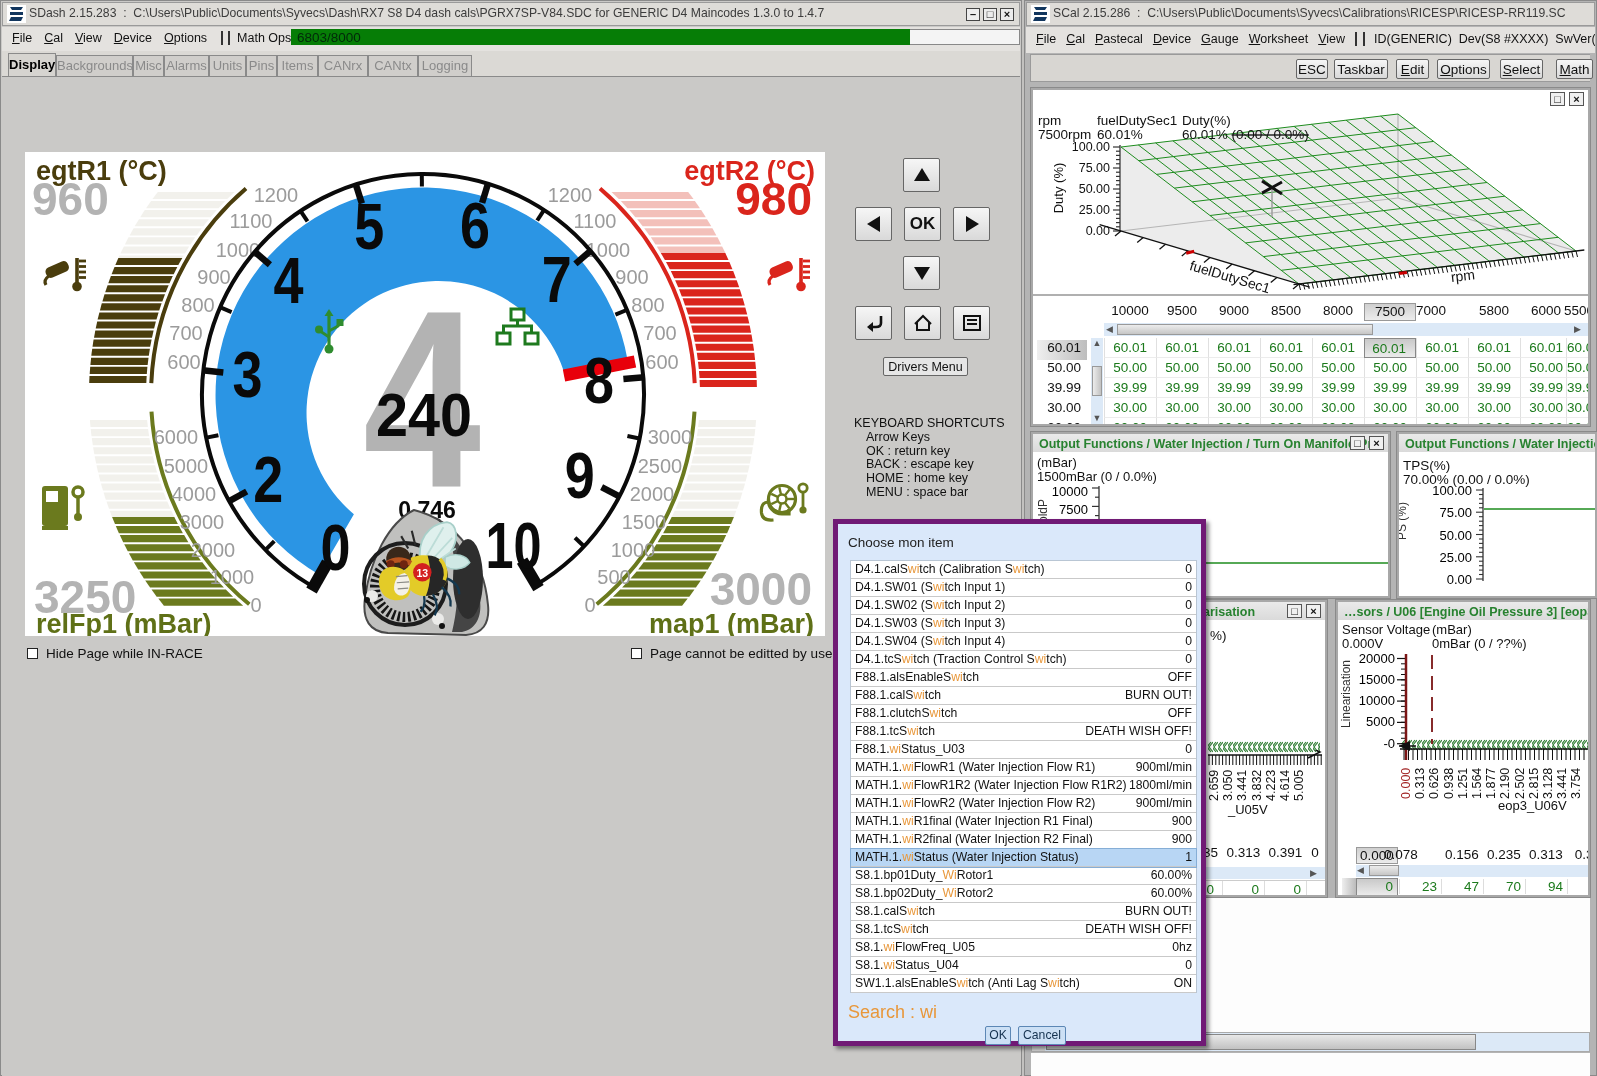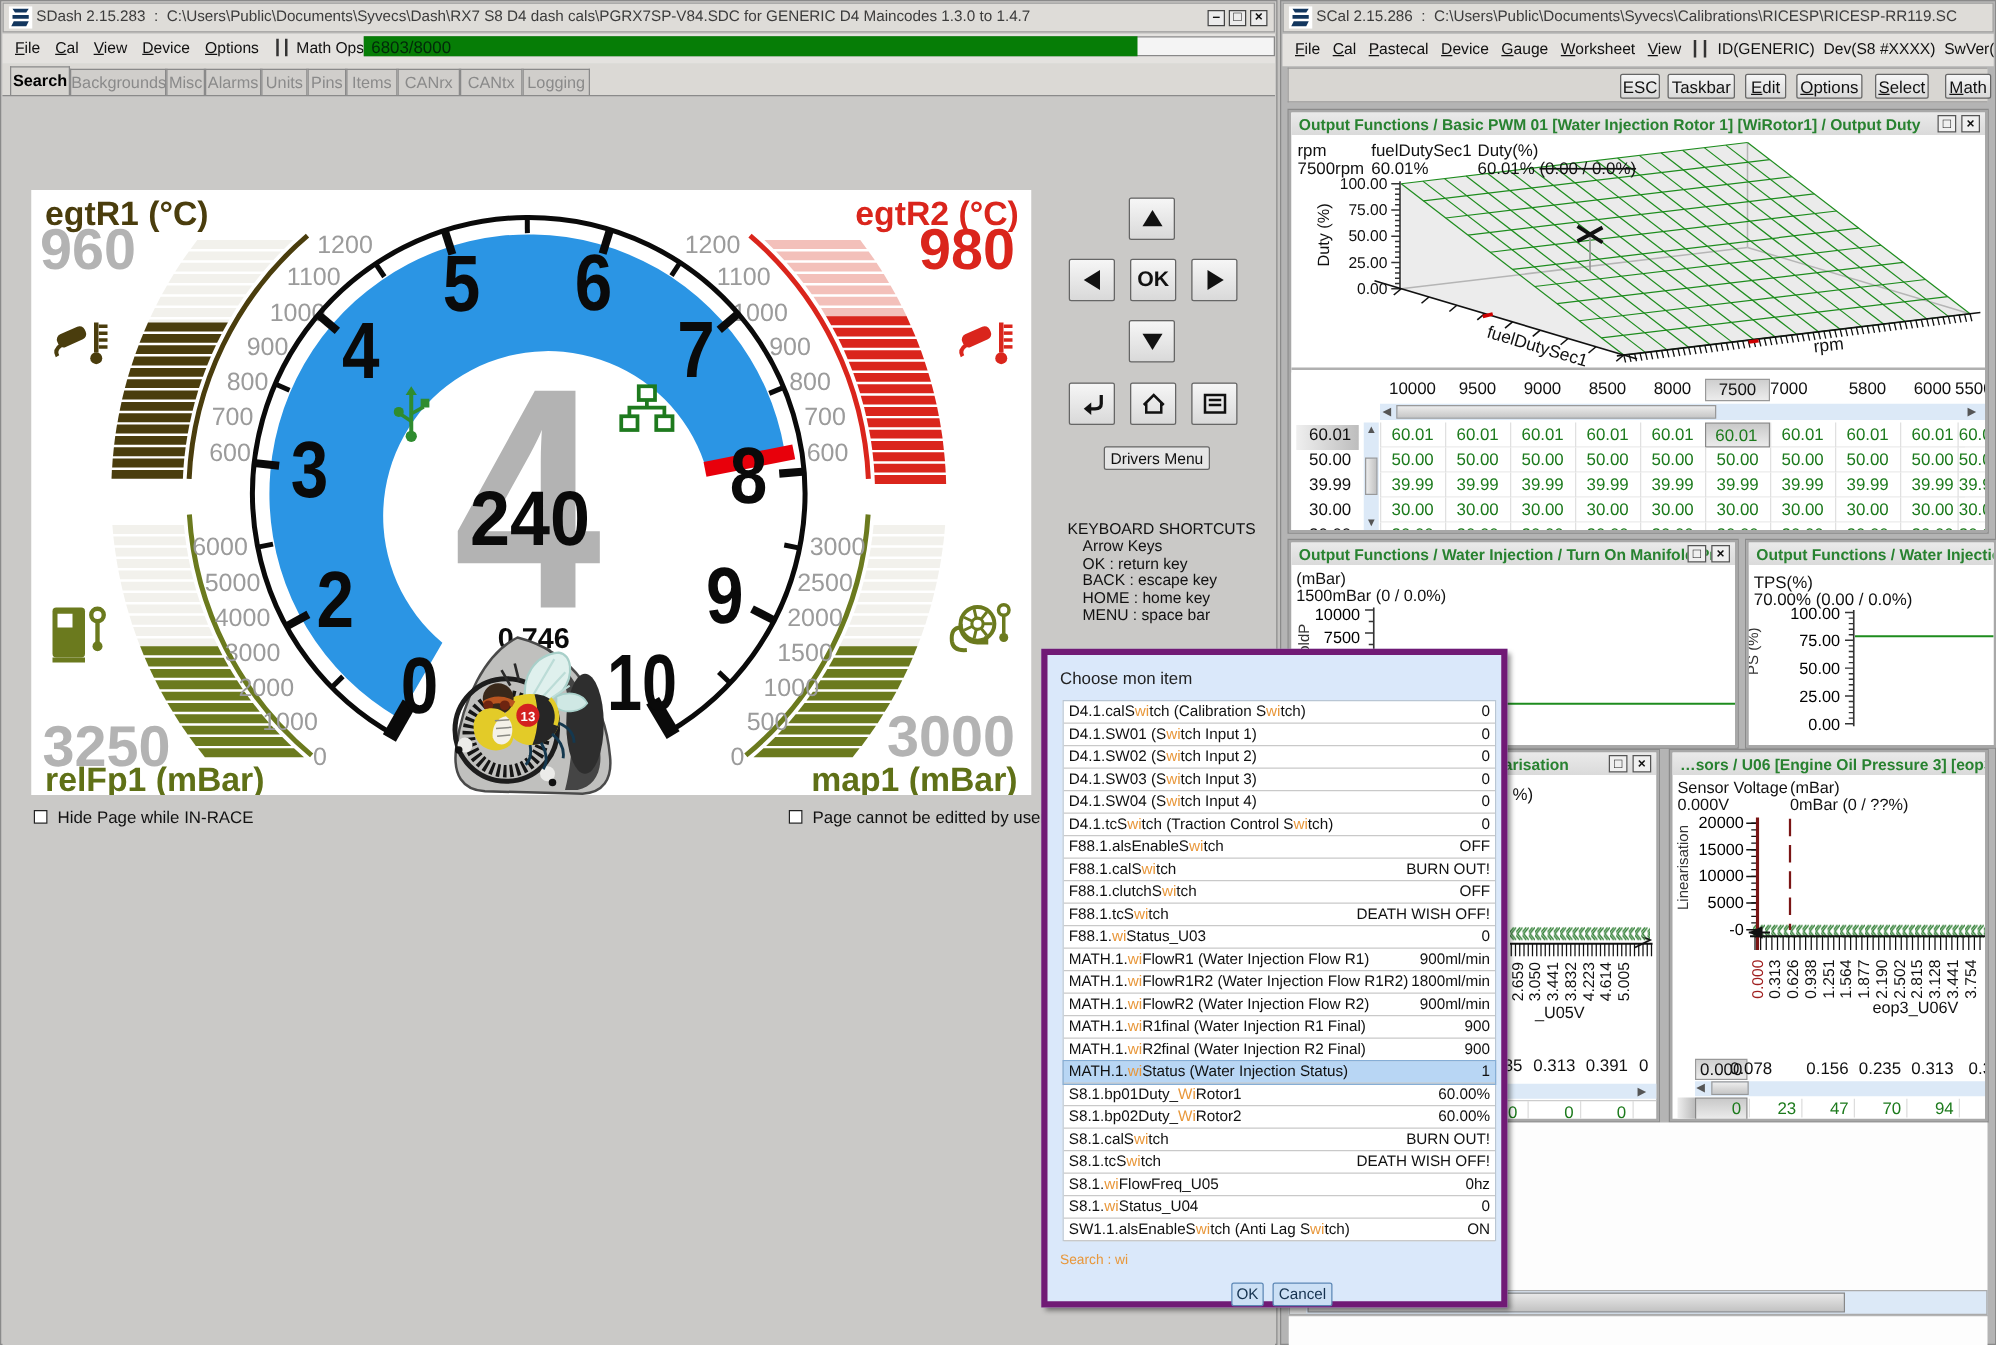--- a/index.html
+++ b/index.html
@@ -14,21 +14,21 @@
     <path d="M3 2 L16 2 L14 5 L5 5 Z M3 7 L16 7 L16 10 L3 10 Z M4 12 L16 12 L14 16 L2 16 Z" fill="#12365e"></path>
   </svg>
 <div style="position:absolute;left:29px;top:6px;font-size:12.2px;color:#3c3c3c;white-space:nowrap">SDash 2.15.283&nbsp;&nbsp;:&nbsp;&nbsp;C:\Users\Public\Documents\Syvecs\Dash\RX7 S8 D4 dash cals\PGRX7SP-V84.SDC for GENERIC D4 Maincodes 1.3.0 to 1.4.7</div>
 <div style="position:absolute;left:966px;top:8px;width:14px;height:13px;background:#ececec;border:1px solid #444;font-size:11px;line-height:11px;text-align:center;font-weight:bold">–</div>
 <div style="position:absolute;left:983px;top:8px;width:14px;height:13px;background:#ececec;border:1px solid #444;font-size:11px;line-height:11px;text-align:center;font-weight:bold">□</div>
 <div style="position:absolute;left:1000px;top:8px;width:14px;height:13px;background:#ececec;border:1px solid #444;font-size:11px;line-height:11px;text-align:center;font-weight:bold">×</div>
 <div style="position:absolute;left:2px;top:27px;width:1018px;height:24px;background:#e4e2df;padding:4px 0 0 10px;font-size:12.5px"><span style="margin-right:12px"><u>F</u>ile</span><span style="margin-right:12px"><u>C</u>al</span><span style="margin-right:12px"><u>V</u>iew</span><span style="margin-right:12px"><u>D</u>evice</span><span style="margin-right:12px"><u>O</u>ptions</span><span style="border-left:2px solid #333;margin-left:2px;margin-right:1px">&nbsp;</span><span style="border-left:2px solid #333;margin-right:4px">&nbsp;</span>Math Ops</div>
 <div style="position:absolute;left:291px;top:29px;width:729px;height:16px;background:#f4f4f4;border:1px solid #888"></div>
 <div style="position:absolute;left:291px;top:29px;width:619px;height:16px;background:#067d06;color:#02290a;font-size:13.5px;padding:1px 0 0 6px">6803/8000</div>
 <div style="position:absolute;left:2px;top:51px;width:1018px;height:25px;background:#dbd9d5"></div>
-<div style="position:absolute;left:8px;top:53px;width:48px;height:23px;border:1px solid #8a8a8a;border-bottom:none;text-align:center;font-size:13px;background:#d6d4d0;color:#000;font-weight:bold;padding-top:3px">Search</div>
+<div style="position:absolute;left:8px;top:53px;width:48px;height:23px;border:1px solid #8a8a8a;border-bottom:none;text-align:center;font-size:13px;background:#d6d4d0;color:#000;font-weight:bold;padding-top:3px">Display</div>
 <div style="position:absolute;left:56px;top:55px;width:77px;height:21px;border:1px solid #8a8a8a;border-bottom:none;text-align:center;font-size:13px;background:#d0cecb;color:#8a8a8a;padding-top:2px">Backgrounds</div>
 <div style="position:absolute;left:133px;top:55px;width:31px;height:21px;border:1px solid #8a8a8a;border-bottom:none;text-align:center;font-size:13px;background:#d0cecb;color:#8a8a8a;padding-top:2px">Misc</div>
 <div style="position:absolute;left:164px;top:55px;width:45px;height:21px;border:1px solid #8a8a8a;border-bottom:none;text-align:center;font-size:13px;background:#d0cecb;color:#8a8a8a;padding-top:2px">Alarms</div>
 <div style="position:absolute;left:209px;top:55px;width:37px;height:21px;border:1px solid #8a8a8a;border-bottom:none;text-align:center;font-size:13px;background:#d0cecb;color:#8a8a8a;padding-top:2px">Units</div>
 <div style="position:absolute;left:246px;top:55px;width:31px;height:21px;border:1px solid #8a8a8a;border-bottom:none;text-align:center;font-size:13px;background:#d0cecb;color:#8a8a8a;padding-top:2px">Pins</div>
 <div style="position:absolute;left:277px;top:55px;width:41px;height:21px;border:1px solid #8a8a8a;border-bottom:none;text-align:center;font-size:13px;background:#d0cecb;color:#8a8a8a;padding-top:2px">Items</div>
 <div style="position:absolute;left:318px;top:55px;width:50px;height:21px;border:1px solid #8a8a8a;border-bottom:none;text-align:center;font-size:13px;background:#d0cecb;color:#8a8a8a;padding-top:2px">CANrx</div>
 <div style="position:absolute;left:368px;top:55px;width:50px;height:21px;border:1px solid #8a8a8a;border-bottom:none;text-align:center;font-size:13px;background:#d0cecb;color:#8a8a8a;padding-top:2px">CANtx</div>
 <div style="position:absolute;left:418px;top:55px;width:54px;height:21px;border:1px solid #8a8a8a;border-bottom:none;text-align:center;font-size:13px;background:#d0cecb;color:#8a8a8a;padding-top:2px">Logging</div>
 <div style="position:absolute;left:2px;top:76px;width:1018px;height:1000px;background:#cac9c7;border-top:1px solid #8a8a8a"></div>
@@ -343,21 +343,20 @@
 <div style="position:absolute;left:1053px;top:6px;font-size:12.2px;color:#3c3c3c;white-space:nowrap;width:540px;overflow:hidden">SCal 2.15.286&nbsp;&nbsp;:&nbsp;&nbsp;C:\Users\Public\Documents\Syvecs\Calibrations\RICESP\RICESP-RR119.SC</div>
 <div style="position:absolute;left:1026px;top:27px;width:569px;height:26px;background:#e4e2df;padding:5px 0 0 10px;font-size:12.5px;white-space:nowrap;overflow:hidden"><span style="margin-right:10px"><u>F</u>ile</span><span style="margin-right:10px"><u>C</u>al</span><span style="margin-right:10px"><u>P</u>astecal</span><span style="margin-right:10px"><u>D</u>evice</span><span style="margin-right:10px"><u>G</u>auge</span><span style="margin-right:10px"><u>W</u>orksheet</span><span style="margin-right:10px"><u>V</u>iew</span><span style="border-left:2px solid #333;margin-right:2px">&nbsp;</span><span style="border-left:2px solid #333;margin-right:6px">&nbsp;</span>ID(GENERIC)&nbsp;&nbsp;Dev(S8 #XXXX)&nbsp;&nbsp;SwVer(</div>
 <div style="position:absolute;left:1030px;top:54px;width:560px;height:28px;background:#d8d6d2;border:1px solid #9a9a9a;border-right:none"></div>
 <div class="btn3" style="left:1296px;top:59px;width:32px;height:20px;font-size:13.5px">ESC</div>
 <div class="btn3" style="left:1334px;top:59px;width:54px;height:20px;font-size:13.5px">Taskbar</div>
 <div class="btn3" style="left:1396px;top:59px;width:33px;height:20px;font-size:13.5px"><u>E</u>dit</div>
 <div class="btn3" style="left:1437px;top:59px;width:53px;height:20px;font-size:13.5px"><u>O</u>ptions</div>
 <div class="btn3" style="left:1500px;top:59px;width:43px;height:20px;font-size:13.5px"><u>S</u>elect</div>
 <div class="btn3" style="left:1556px;top:59px;width:37px;height:20px;font-size:13.5px"><u>M</u>ath</div>
 <div class="win" style="left:1031px;top:88px;width:559px;height:338px">
-<div class="wtit">Output Functions / Basic PWM 01 [Water Injection Rotor 1] [WiRotor1] / Output Duty</div>
 <div class="wbtn" style="right:23px">□</div>
     <div class="wbtn" style="right:4px">×</div>
 <div style="position:absolute;left:0px;top:20px;width:555px;height:186px;border-bottom:2px solid #b0b0b0">
       <svg width="557" height="184" viewBox="0 0 557 184" style="position:absolute;left:0;top:0">
 <polygon points="88.0,37.0 88.0,121.0 266.0,174.0" fill="#ececec"></polygon>
 <polygon points="365.0,4.0 365.0,88.0 543.0,141.0" fill="#e6e6e6"></polygon>
 <polygon points="88.0,37.0 365.0,4.0 543.0,141.0 266.0,174.0" fill="#ebebeb"></polygon>
 <g stroke="#b5b5b5" stroke-width="1.2" fill="none">
 <line x1="88.0" y1="121.0" x2="365.0" y2="88.0"></line>
 <line x1="365.0" y1="88.0" x2="543.0" y2="141.0"></line>
@@ -987,15 +986,15 @@
       </div>
       <div style="position:absolute;left:0;top:396px;width:345px;height:18px;border-bottom:1px solid #c9c9c9;">
         <span style="position:absolute;left:4px;top:1px;white-space:nowrap">S8.1.<span style="color:#e8973a">wi</span>Status_U04</span>
         <span style="position:absolute;right:4px;top:1px">0</span>
       </div>
       <div style="position:absolute;left:0;top:414px;width:345px;height:18px;border-bottom:1px solid #c9c9c9;">
         <span style="position:absolute;left:4px;top:1px;white-space:nowrap">SW1.1.alsEnableS<span style="color:#e8973a">wi</span>tch (Anti Lag S<span style="color:#e8973a">wi</span>tch)</span>
         <span style="position:absolute;right:4px;top:1px">ON</span>
       </div>
     </div>
-    <div style="position:absolute;left:10px;top:478px;color:#e8973a;font-size:11px">Search : wi</div>
+    <div style="position:absolute;left:10px;top:478px;color:#e8973a;font-size:18px">Search : wi</div>
     <div style="position:absolute;left:147px;top:502px;width:26px;height:19px;background:#cce0f5;border:1px solid #5c87b5;border-radius:2px;text-align:center;color:#15324f;padding-top:1px">OK</div>
     <div style="position:absolute;left:180px;top:502px;width:48px;height:19px;background:#cce0f5;border:1px solid #5c87b5;border-radius:2px;text-align:center;color:#15324f;padding-top:1px">Cancel</div>
   </div>
 </body></html>

